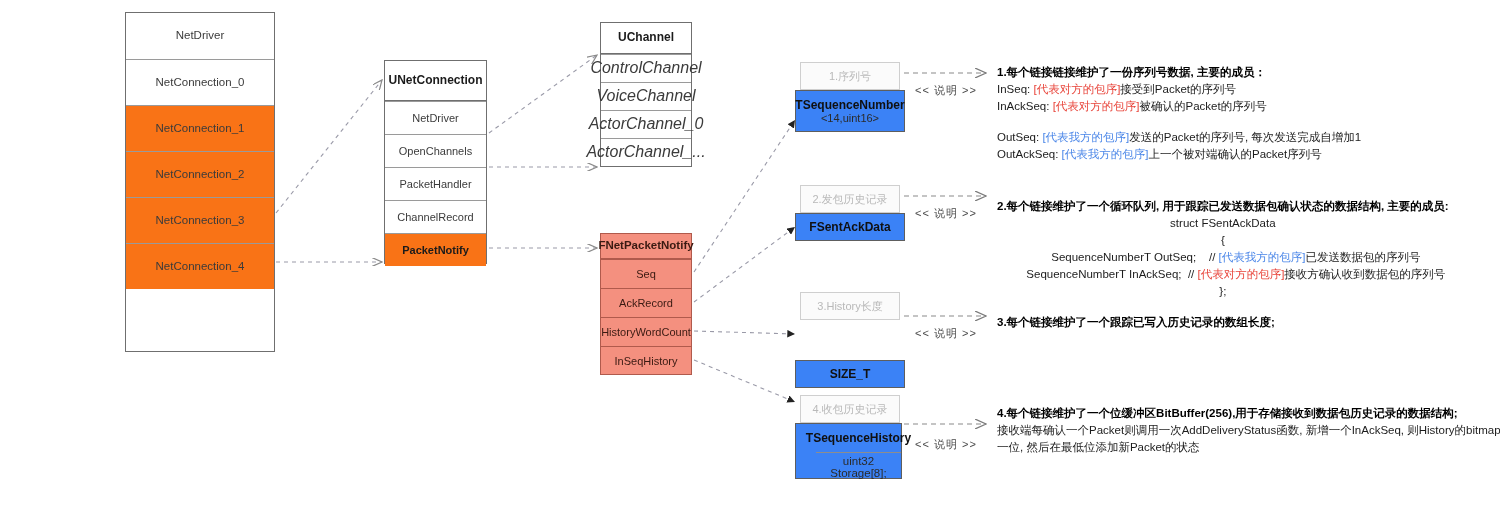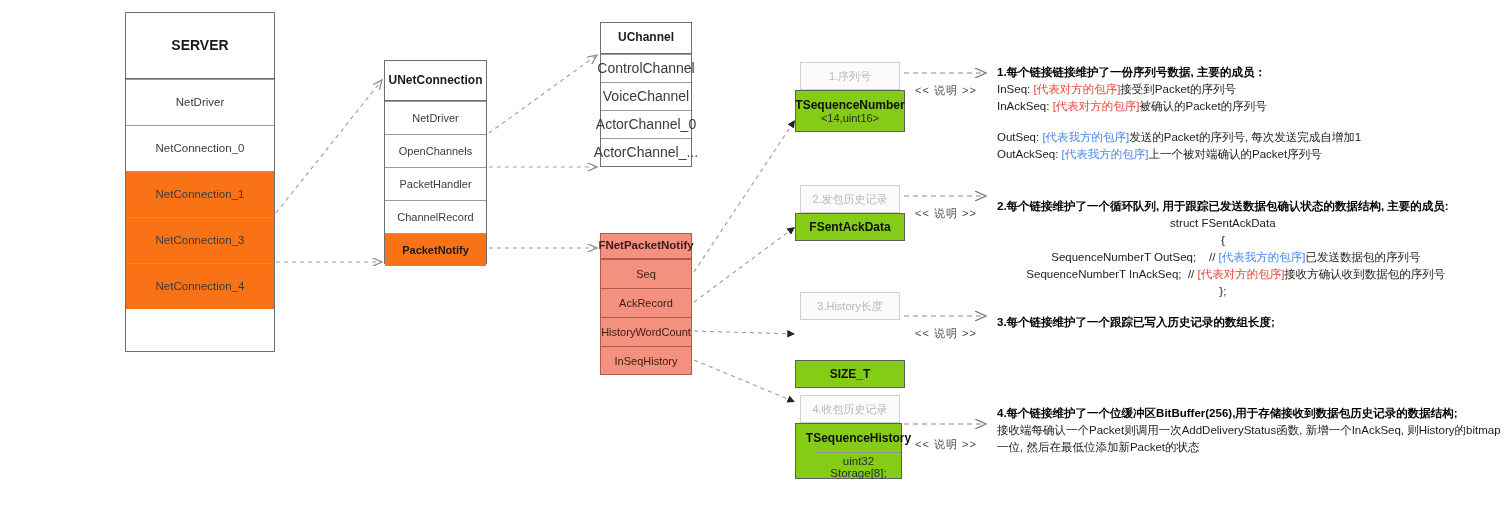--- a/index.html
+++ b/index.html
@@ -63,21 +63,21 @@
 
   
   #unetconnection-box { left: 384px; top: 60px; width: 103px; height: 204px; }
   #unetconnection-box .row.header { height: 40px; font-size: 12px; }
   #unetconnection-box .row.item { height: 33px; font-size: 11px; }
   #unetconnection-box .row.item.bold { font-weight: bold; color: #1b1b1b; }
 
   
   #uchannel-box { left: 600px; top: 22px; width: 92px; height: 145px; }
   #uchannel-box .row.header { height: 31px; font-size: 12px; }
-  #uchannel-box .row.item { height: 28px; font-size: 14px; }
+  #uchannel-box .row.item { height: 28px; font-size: 16px; font-style: italic; }
 
   
   #fnetpacketnotify-box {
     left: 600px; top: 233px; width: 92px; height: 142px;
     border-color: #b05a4c; background: #f4907f;
   }
   #fnetpacketnotify-box .row {
     border-top-color: #b05a4c;
     color: #3a1a12;
   }
@@ -96,21 +96,21 @@
     font-size: 11px;
     display: flex;
     align-items: center;
     justify-content: center;
     text-align: center;
   }
   .callout-body {
     position: absolute;
     box-sizing: border-box;
     border: 1.6px solid #5e5e5e;
-    background: #84cc16;
+    background: #3b82f6;
   }
   .callout-body .cl-row {
     box-sizing: border-box;
     display: flex;
     align-items: center;
     justify-content: center;
     flex-direction: column;
     text-align: center;
     border-top: 1.3px solid #8d8d8d;
     font-size: 11.5px;
@@ -186,24 +186,24 @@
 
     <path d="M694,360 L795,402" fill="none" stroke="#9a9aa8" stroke-width="1.1" stroke-dasharray="4 4" marker-end="url(#solidArrow)"></path>
 
     <path d="M904,73 L986,73" fill="none" stroke="#8a8a8a" stroke-width="1.1" stroke-dasharray="5 4" marker-end="url(#openArrowDark)"></path>
     <path d="M904,196 L986,196" fill="none" stroke="#8a8a8a" stroke-width="1.1" stroke-dasharray="5 4" marker-end="url(#openArrowDark)"></path>
     <path d="M904,316 L986,316" fill="none" stroke="#8a8a8a" stroke-width="1.1" stroke-dasharray="5 4" marker-end="url(#openArrowDark)"></path>
     <path d="M904,424 L986,424" fill="none" stroke="#8a8a8a" stroke-width="1.1" stroke-dasharray="5 4" marker-end="url(#openArrowDark)"></path>
   </svg>
 
   <div class="box" id="server-box">
-    <div class="row header">SERVER</div>
     <div class="row item">NetDriver</div>
     <div class="row item">NetConnection_0</div>
     <div class="row item shaded">NetConnection_1</div>
+    <div class="row item shaded">NetConnection_2</div>
     <div class="row item shaded">NetConnection_3</div>
     <div class="row item shaded">NetConnection_4</div>
   </div>
 
   <div class="box" id="unetconnection-box">
     <div class="row header">UNetConnection</div>
     <div class="row item">NetDriver</div>
     <div class="row item">OpenChannels</div>
     <div class="row item">PacketHandler</div>
     <div class="row item">ChannelRecord</div>

